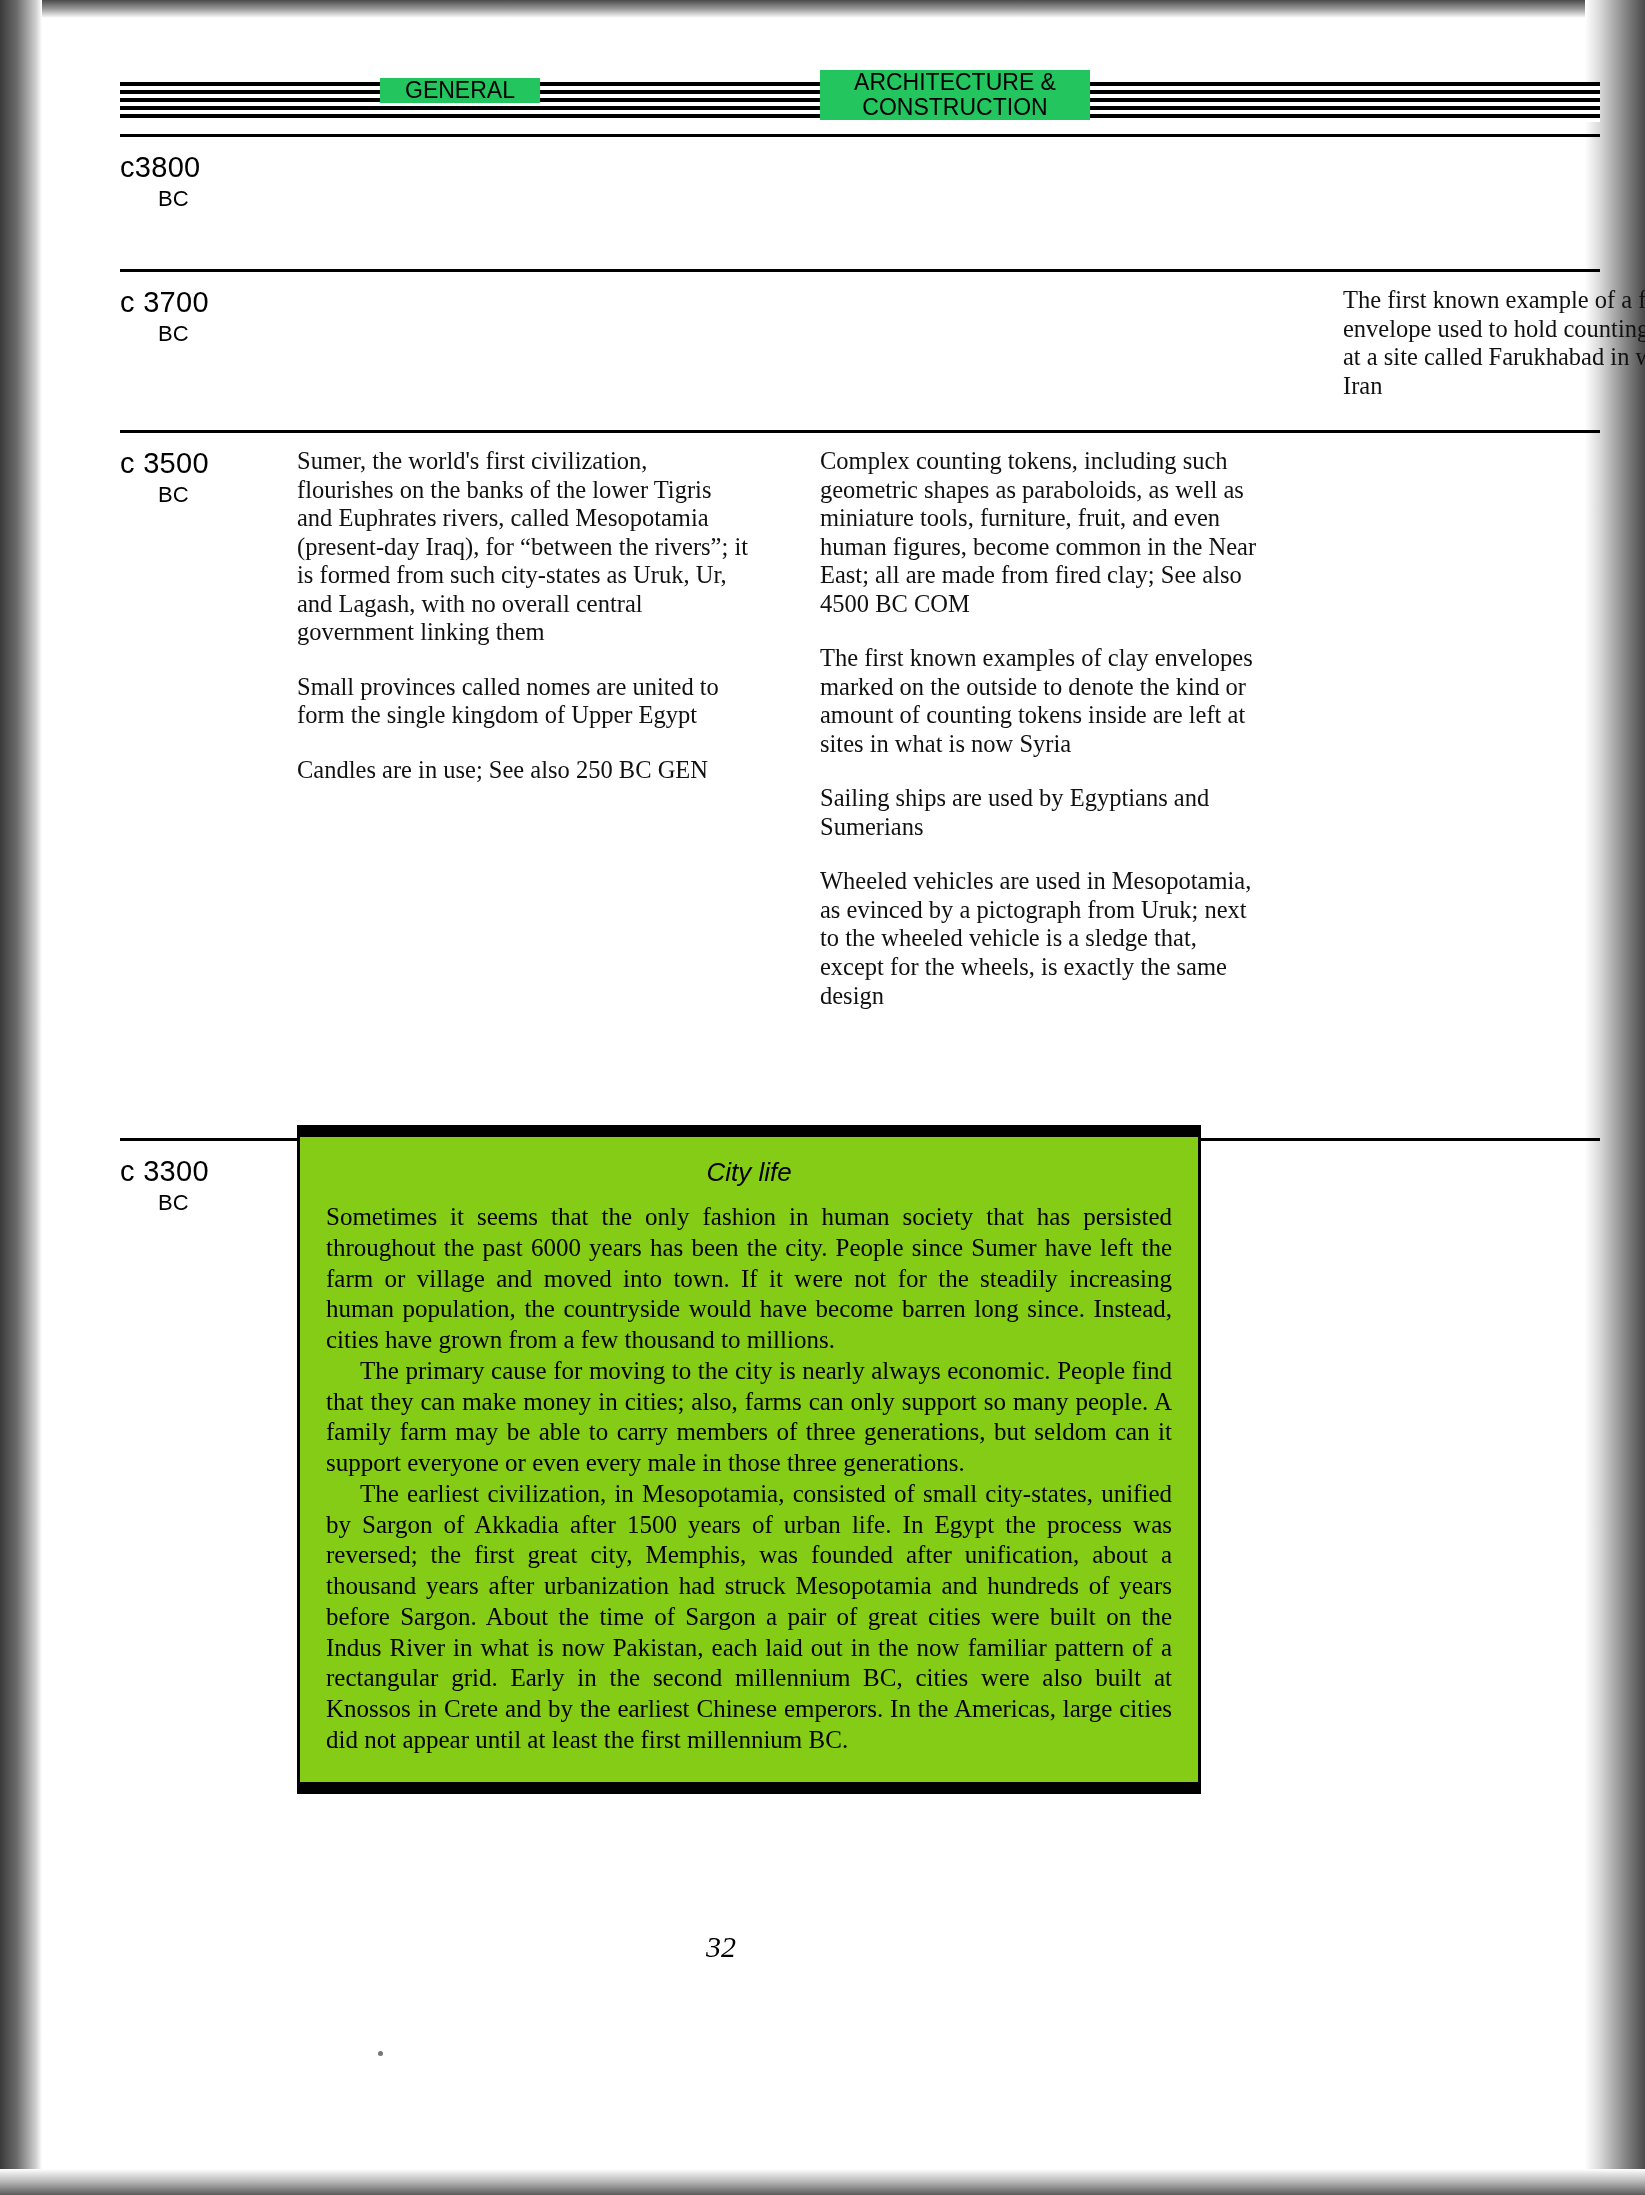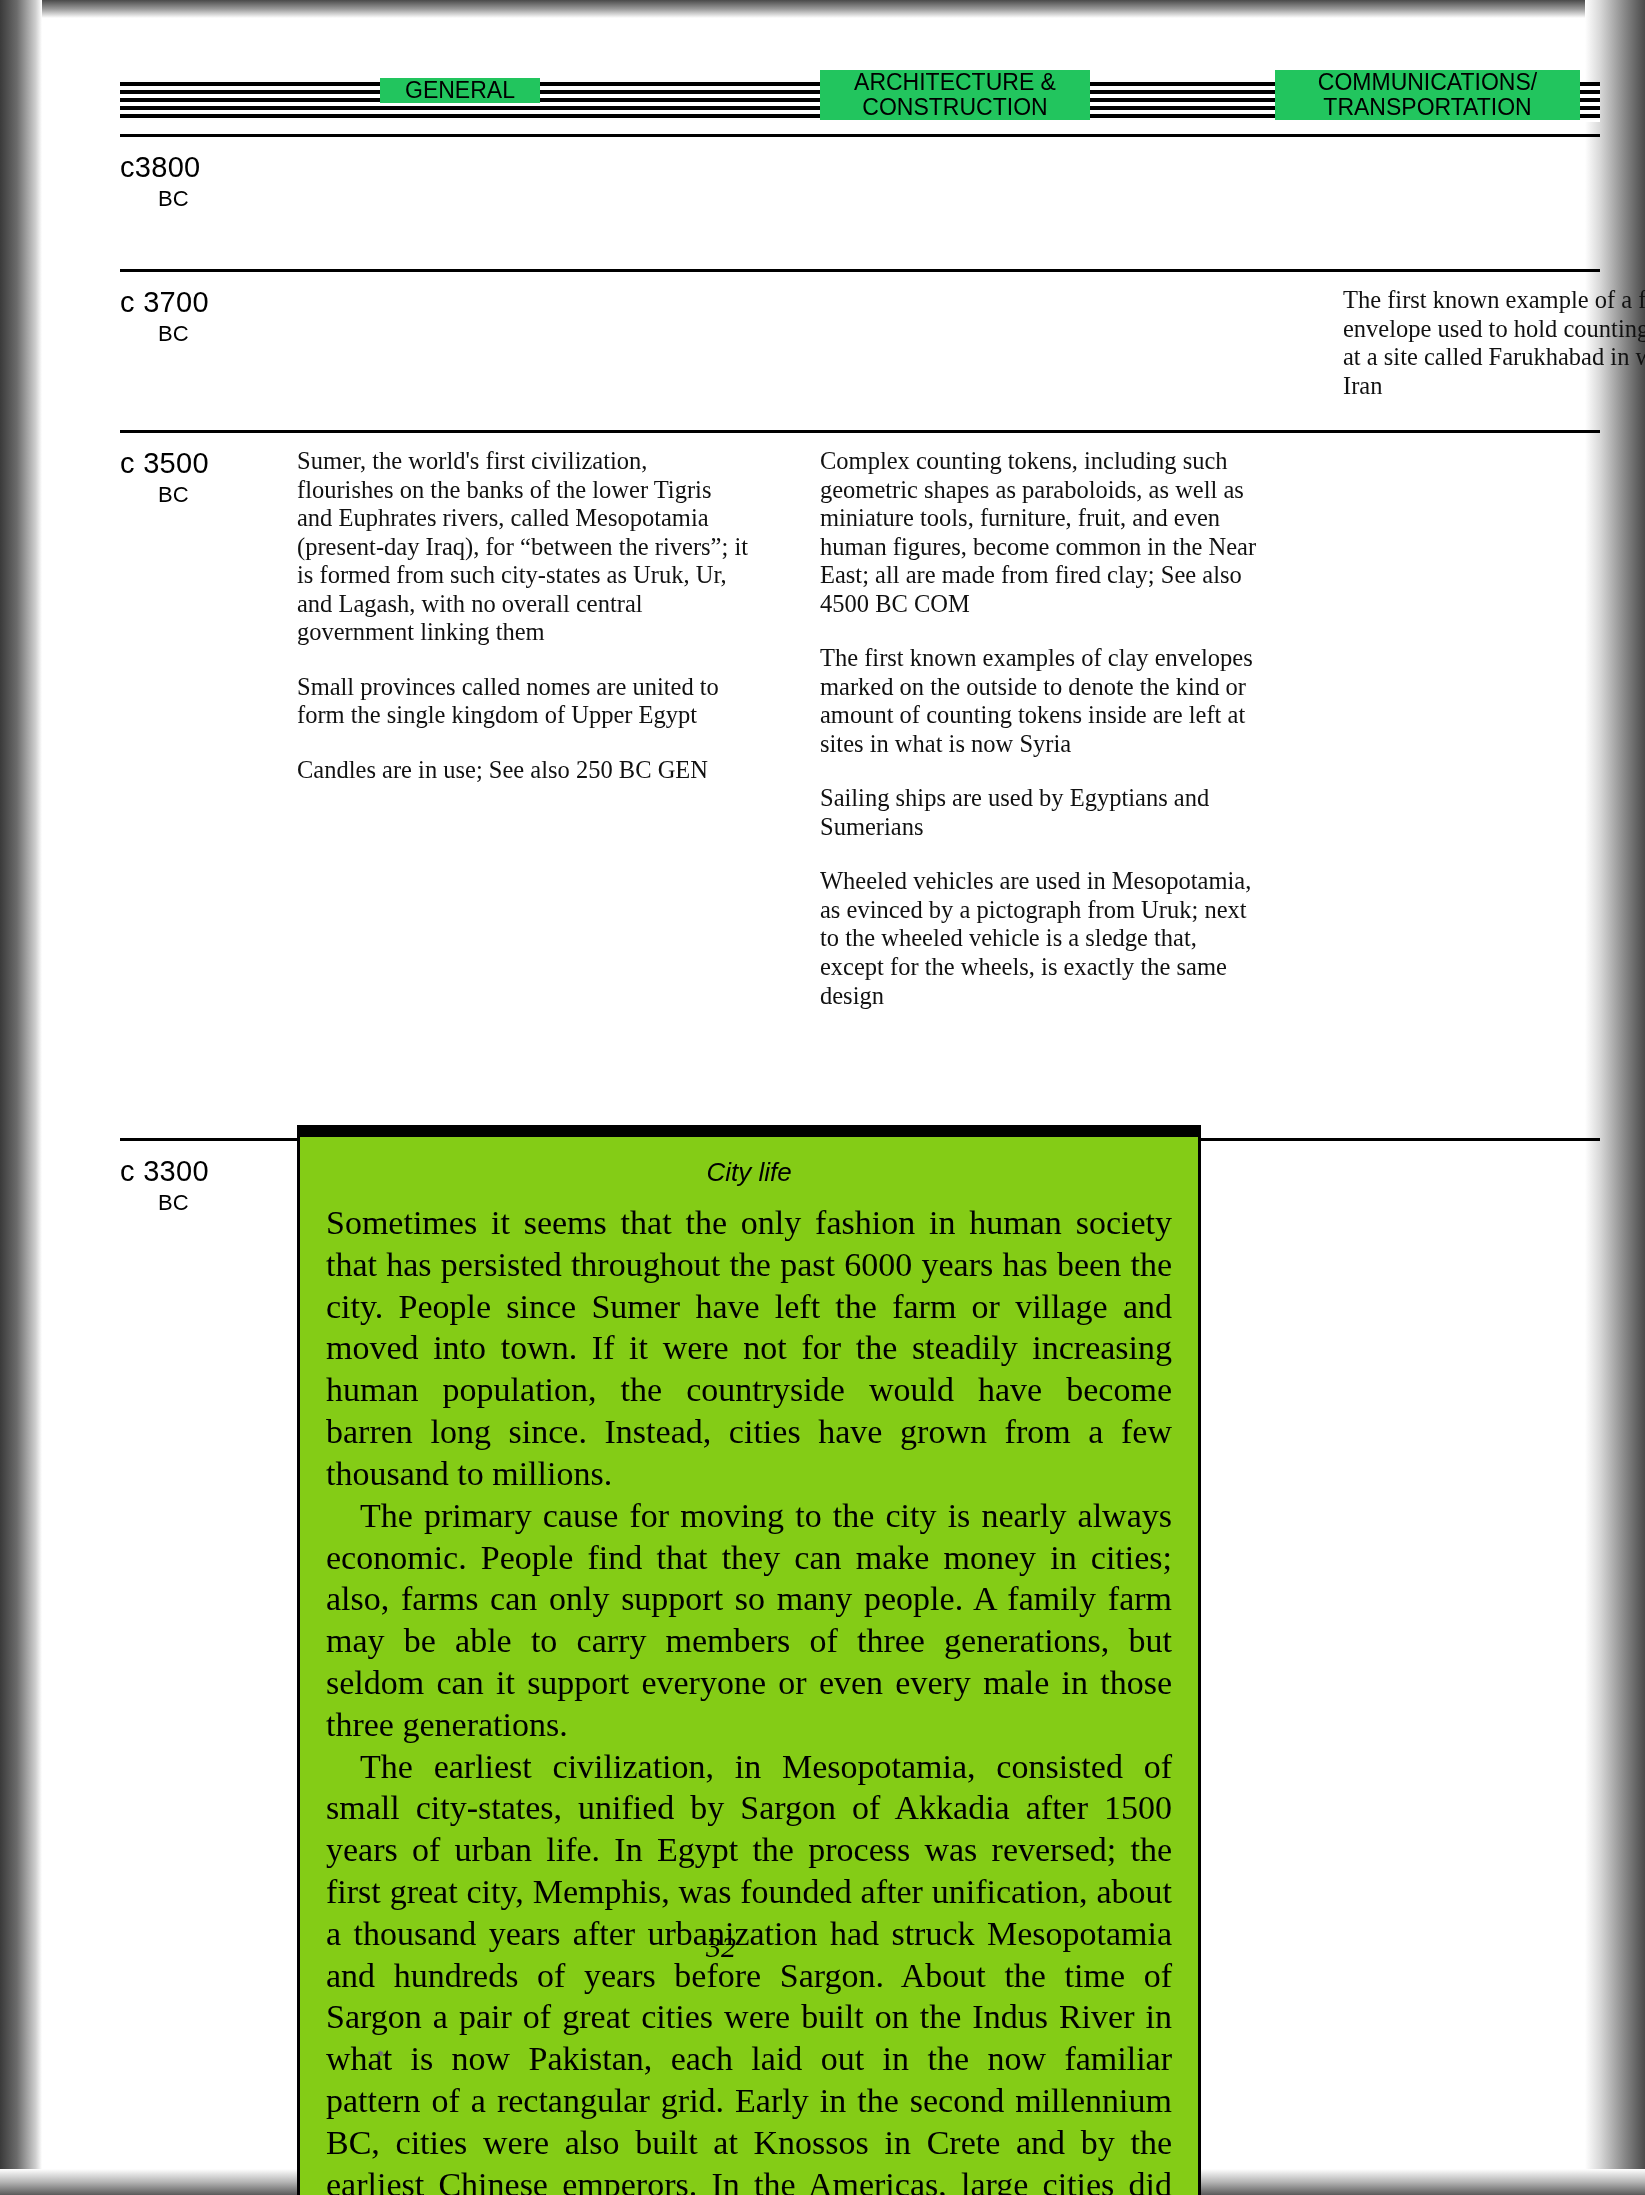--- a/index.html
+++ b/index.html
@@ -129,21 +129,21 @@
   }
   .feature-title {
     text-align: center;
     font-family: "Liberation Sans", sans-serif;
     font-style: italic;
     font-size: 26px;
     margin: 4px 0 14px 0;
   }
   .feature p {
     margin: 0;
-    font-size: 34px;
+    font-size: 25px;
     line-height: 1.23;
     text-align: justify;
     text-indent: 34px;
   }
   .feature p.first { text-indent: 0; }
 
   .folio {
     position: absolute;
     left: 0;
     top: 1930px;
@@ -172,24 +172,20 @@
 
   <div class="content">
 
     <div class="header">
       <div class="hatch" style="left:0px; width:1480px;"></div>
       <div class="col-head" style="left:260px; width:140px;">GENERAL</div>
       <div class="col-head two-line" style="left:700px; width:250px;">
         <div>ARCHITECTURE &amp;</div>
         <div>CONSTRUCTION</div>
       </div>
-      <div class="col-head two-line" style="left:1155px; width:285px;">
-        <div>COMMUNICATIONS/</div>
-        <div>TRANSPORTATION</div>
-      </div>
     </div>
 
     <div class="rule"></div>
     <div class="row" style="height:132px;">
       <div class="c-date">
         <div class="date-main">c3800</div>
         <div class="date-sub">BC</div>
       </div>
       <div class="c-gen"></div>
       <div class="c-arch"></div>

